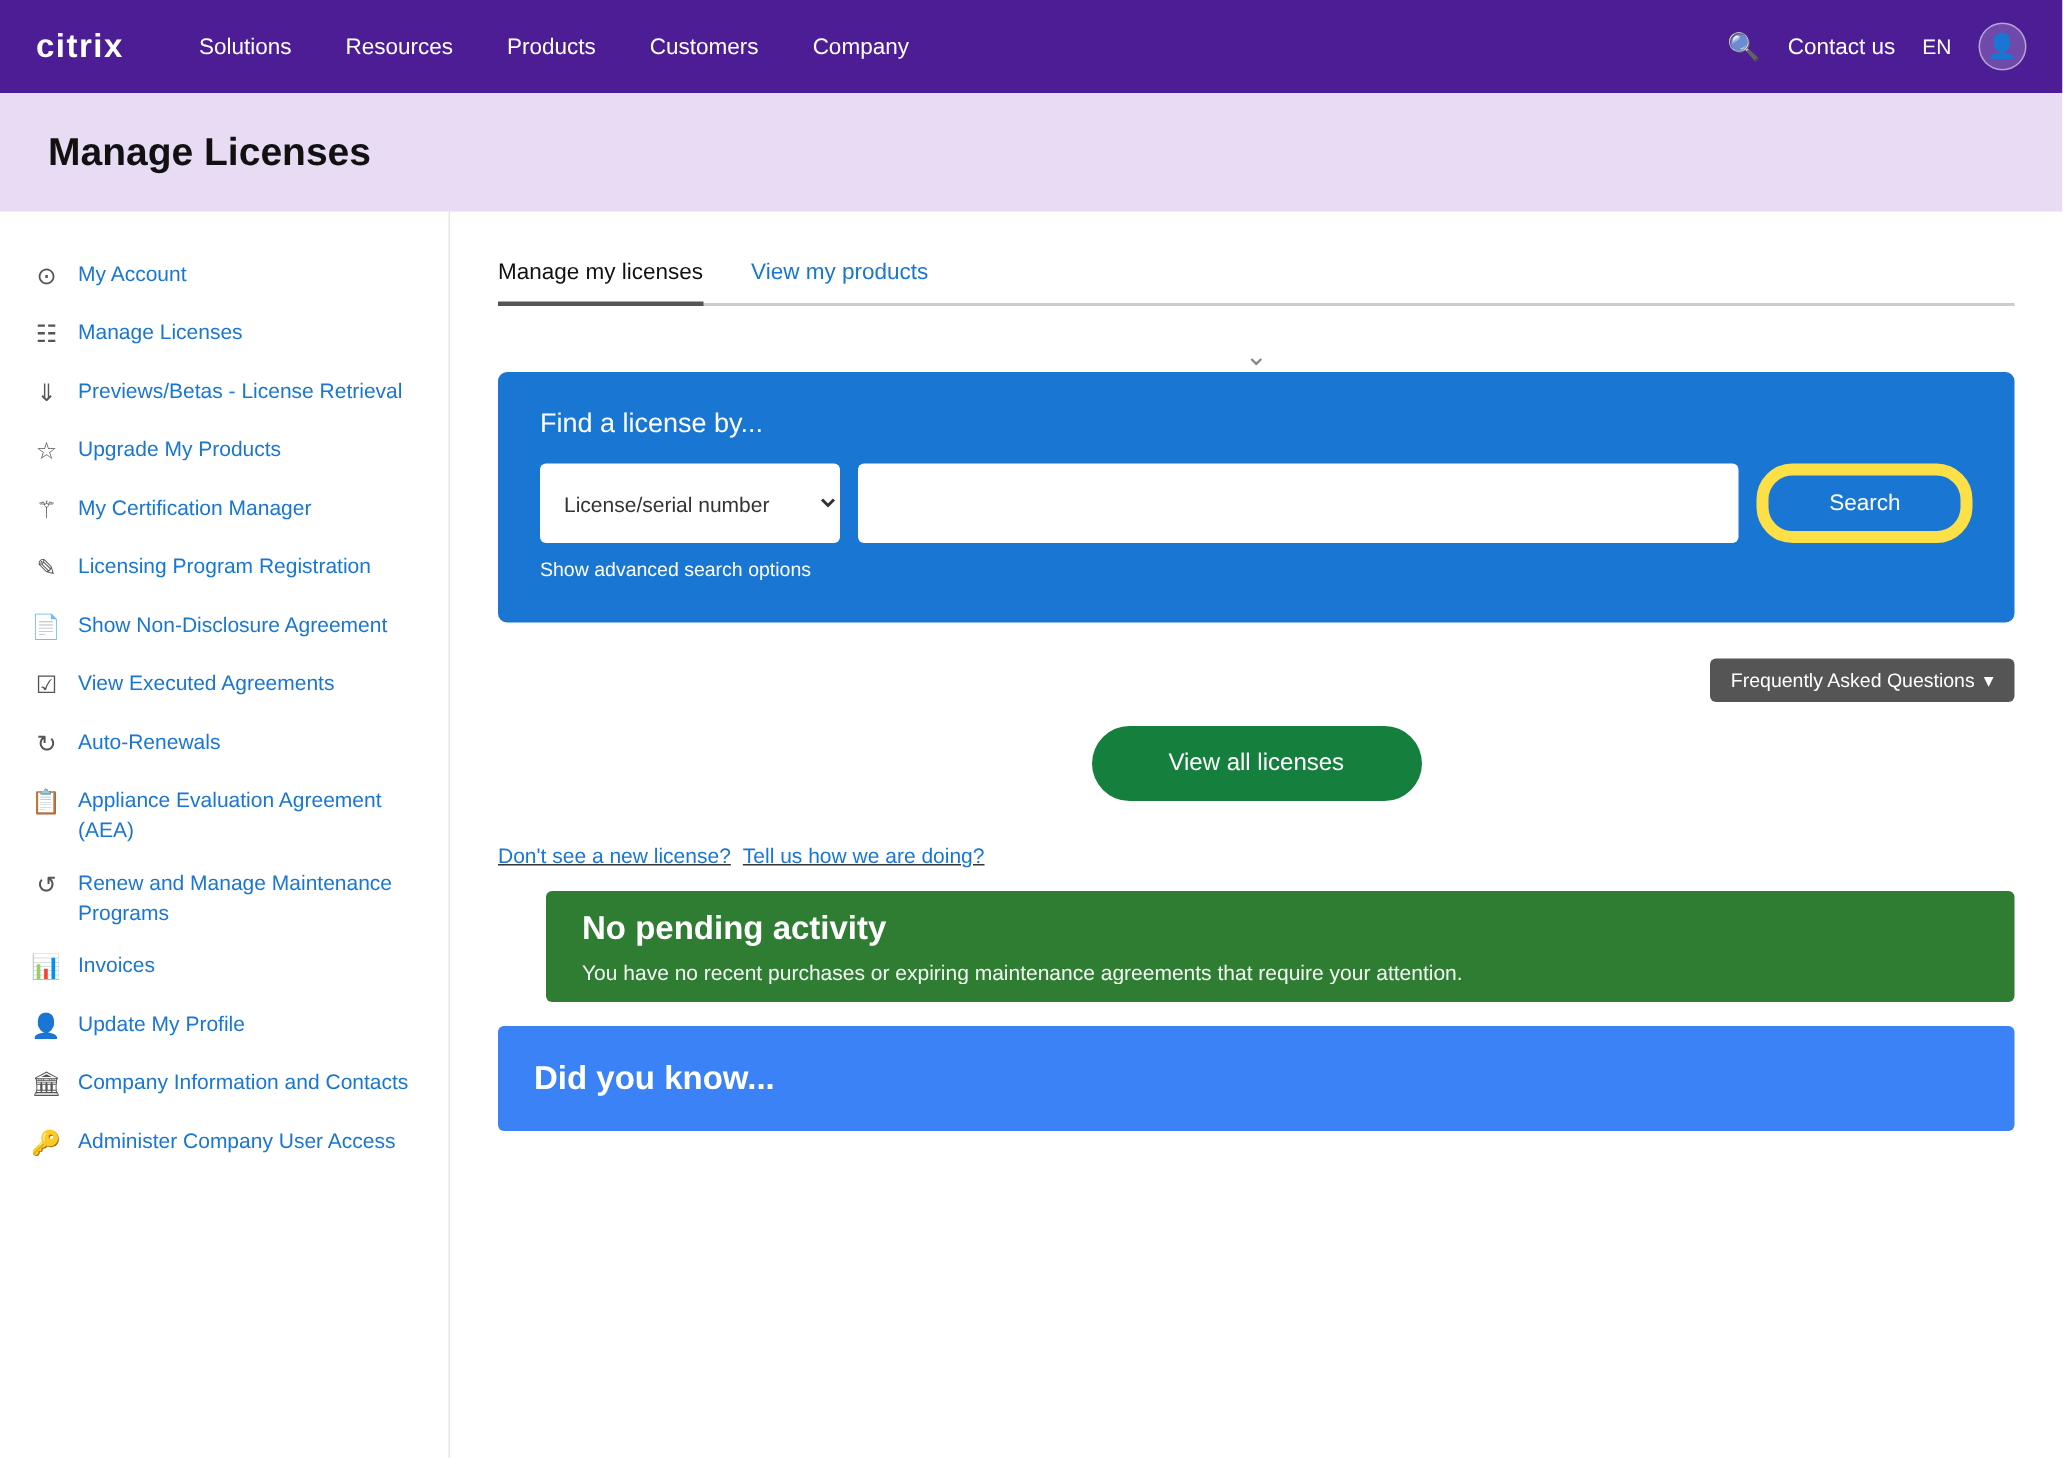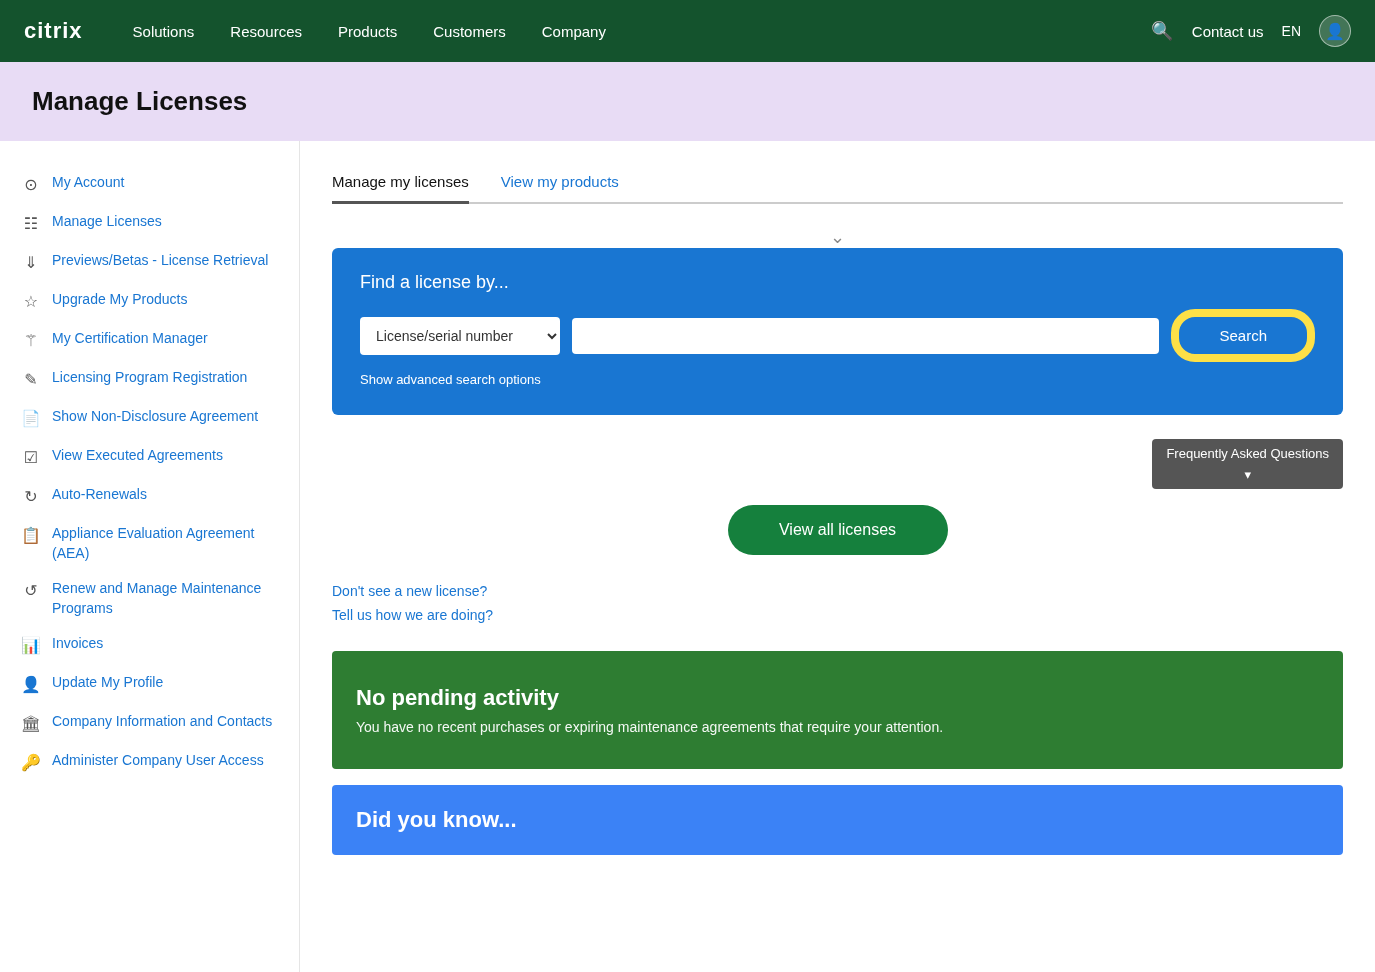--- a/index.html
+++ b/index.html
@@ -1,20 +1,20 @@
 <!DOCTYPE html>
 <html><head>
   <meta charset="utf-8">
   <style>
     * { box-sizing: border-box; margin: 0; padding: 0; }
     body { font-family: Arial, sans-serif; font-size: 14px; color: #333; background: #fff; }
 
     
     .navbar {
-      background-color: #14532d;
+      background-color: #4c1d95;
       display: flex;
       align-items: center;
       padding: 0 24px;
       height: 62px;
       color: #fff;
     }
     .navbar-logo {
       margin-right: 32px;
       font-size: 22px;
       font-weight: bold;
@@ -175,21 +175,20 @@
     }
     .find-license-title {
       color: #fff;
       font-size: 18px;
       font-weight: 500;
       margin-bottom: 16px;
     }
     .find-license-row {
       display: flex;
       gap: 12px;
-      align-items: center;
     }
     .find-license-select {
       padding: 10px 12px;
       border: none;
       border-radius: 4px;
       font-size: 14px;
       background: #fff;
       color: #333;
       min-width: 200px;
       cursor: pointer;
@@ -229,21 +228,20 @@
       background: #555;
       color: #fff;
       border: none;
       border-radius: 4px;
       padding: 7px 14px;
       font-size: 13px;
       cursor: pointer;
       display: flex;
       align-items: center;
       gap: 6px;
-      flex-direction: column;
     }
 
     
     .view-licenses-row {
       display: flex;
       justify-content: center;
       margin: 12px 0 28px;
     }
     .view-licenses-btn {
       background: #15803d;
@@ -252,39 +250,41 @@
       border-radius: 32px;
       padding: 16px 48px;
       font-size: 16px;
       font-weight: 500;
       cursor: pointer;
       min-width: 220px;
     }
 
     
     .content-links {
-      margin-bottom: 28px;
-      display: flex;
-      flex-direction: column;
+      margin-bottom: 16px;
+      display: flex;
+      flex-direction: row;
       gap: 8px;
+      text-decoration: underline;
     }
     .content-link {
       color: #1976d2;
       font-size: 14px;
       cursor: pointer;
       text-decoration: none;
     }
 
     
     .pending-activity-box {
       background: #2e7d32;
       border-radius: 4px;
-      padding: 34px 24px;
+      padding: 12px 24px;
       color: #fff;
       margin-bottom: 16px;
+      margin-left: 32px;
     }
     .pending-activity-title {
       font-size: 22px;
       font-weight: 700;
       margin-bottom: 8px;
     }
     .pending-activity-text {
       font-size: 14px;
       opacity: 0.95;
     }

